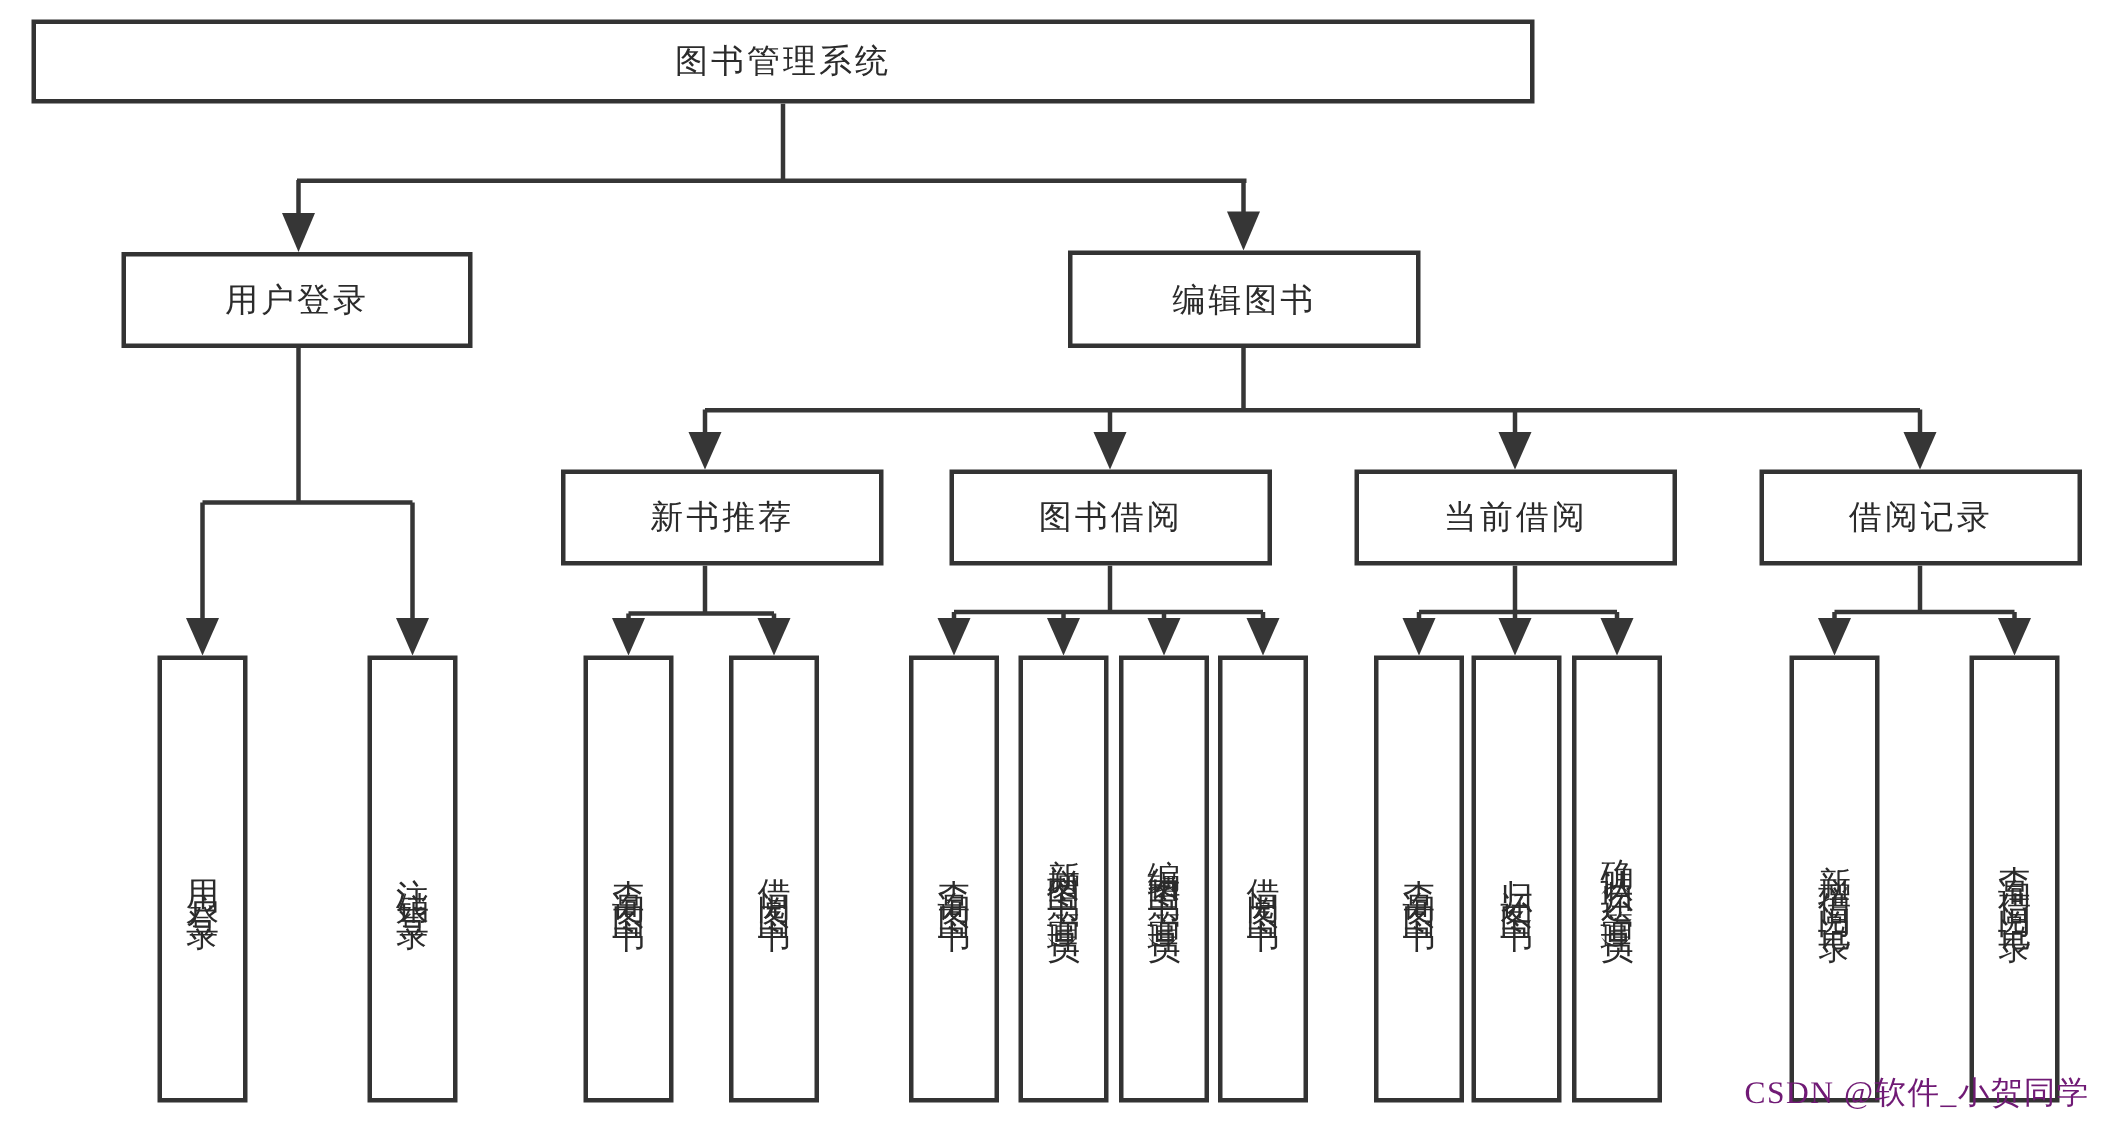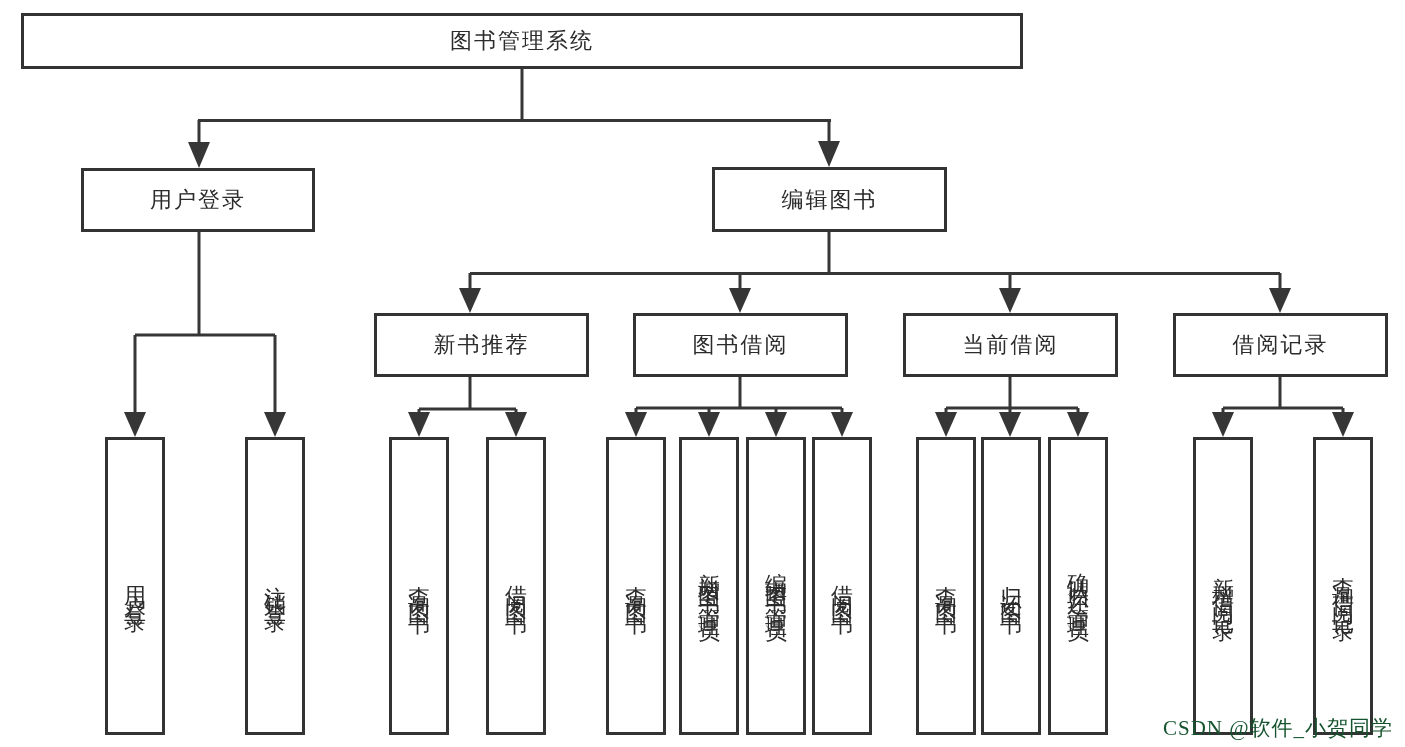--- a/index.html
+++ b/index.html
@@ -72,21 +72,21 @@
   #lf-10 { left: 981px; }
   #lf-11 { left: 1048px; }
   #lf-12 { left: 1193px; }
   #lf-13 { left: 1313px; }
   #watermark {
     position: absolute;
     left: 1163px;
     top: 714px;
     z-index: 3;
     font-size: 21px;
-    color: #14532d;
+    color: #701a75;
     letter-spacing: 1px;
     white-space: nowrap;
   }
 </style>
 </head>
 <body>
 
 <div id="stage">
 
   <svg id="connectors" width="1405" height="747" viewBox="0 0 1405 747">

